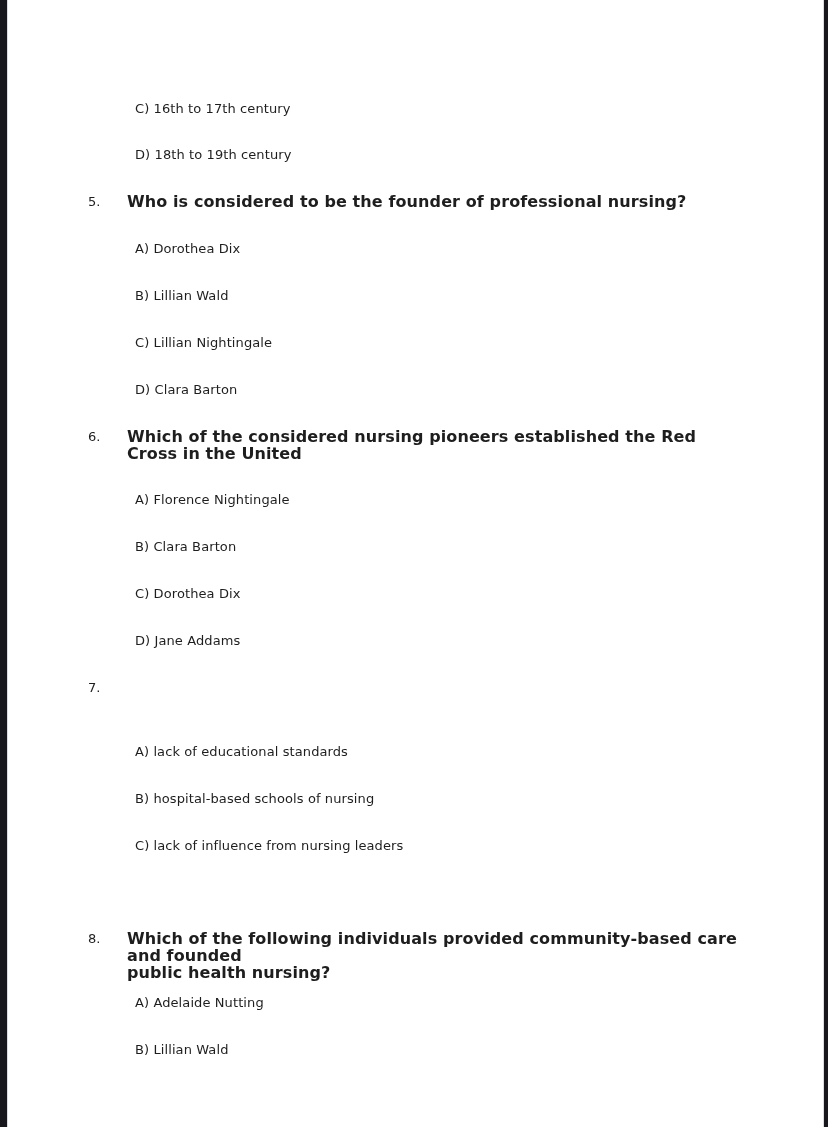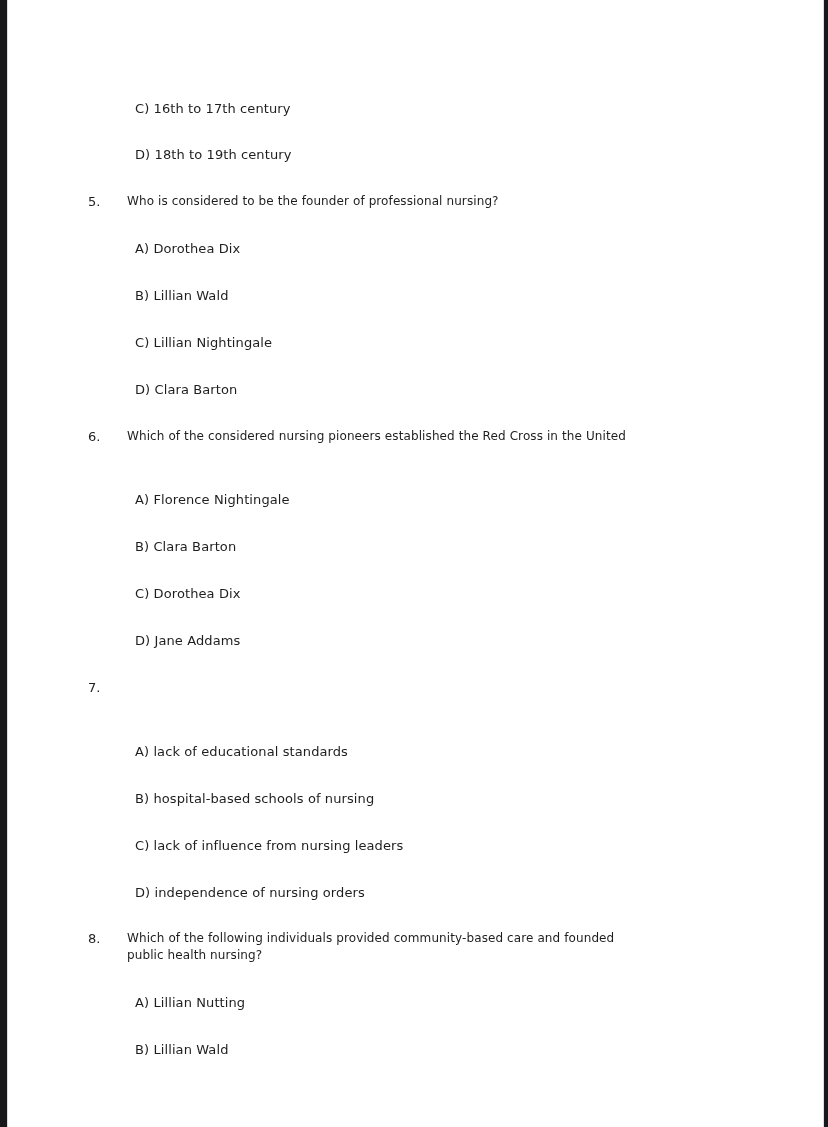--- a/index.html
+++ b/index.html
@@ -22,22 +22,23 @@
   .edge-right-line { position: absolute; right: 4px; top: 0; width: 1px; height: 1127px; background: var(--edge-line); }
 
   .content { position: absolute; left: 0; top: 0; width: 828px; height: 926px; padding-left: 17px; }
 
   .qnum {
     position: absolute; left: 88px;
     font-size: 13px; line-height: 17px;
   }
   .qtext {
     position: absolute; left: 127px; width: 618px;
-    font-size: 12px; line-height: 17px;
+    font-size: 16px; line-height: 17px;
     letter-spacing: 0.1px;
+    font-weight: bold;
   }
   .opt {
     position: absolute; left: 135px;
     font-size: 13px; line-height: 17px;
     letter-spacing: 0.1px;
     white-space: nowrap;
   }
 </style>
 </head>
 <body>
@@ -67,23 +68,22 @@
   </div>
   <div class="opt" style="top:491px">A) Florence Nightingale</div>
   <div class="opt" style="top:538px">B) Clara Barton</div>
   <div class="opt" style="top:585px">C) Dorothea Dix</div>
   <div class="opt" style="top:632px">D) Jane Addams</div>
 
   <div class="qnum" style="top:679px">7.</div>
   <div class="opt" style="top:743px">A) lack of educational standards</div>
   <div class="opt" style="top:790px">B) hospital-based schools of nursing</div>
   <div class="opt" style="top:837px">C) lack of influence from nursing leaders</div>
-  <div class="opt" style="top:884px">D) independence of nursing orders</div>
 
   <div class="qnum" style="top:930px">8.</div>
   <div class="qtext" style="top:930px">
     <div>Which of the following individuals provided community-based care and founded</div>
     <div>public health nursing?</div>
   </div>
-  <div class="opt" style="top:994px">A) Lillian Nutting</div>
+  <div class="opt" style="top:994px">A) Adelaide Nutting</div>
   <div class="opt" style="top:1041px">B) Lillian Wald</div>
 
 </div>
 
 </body></html>

